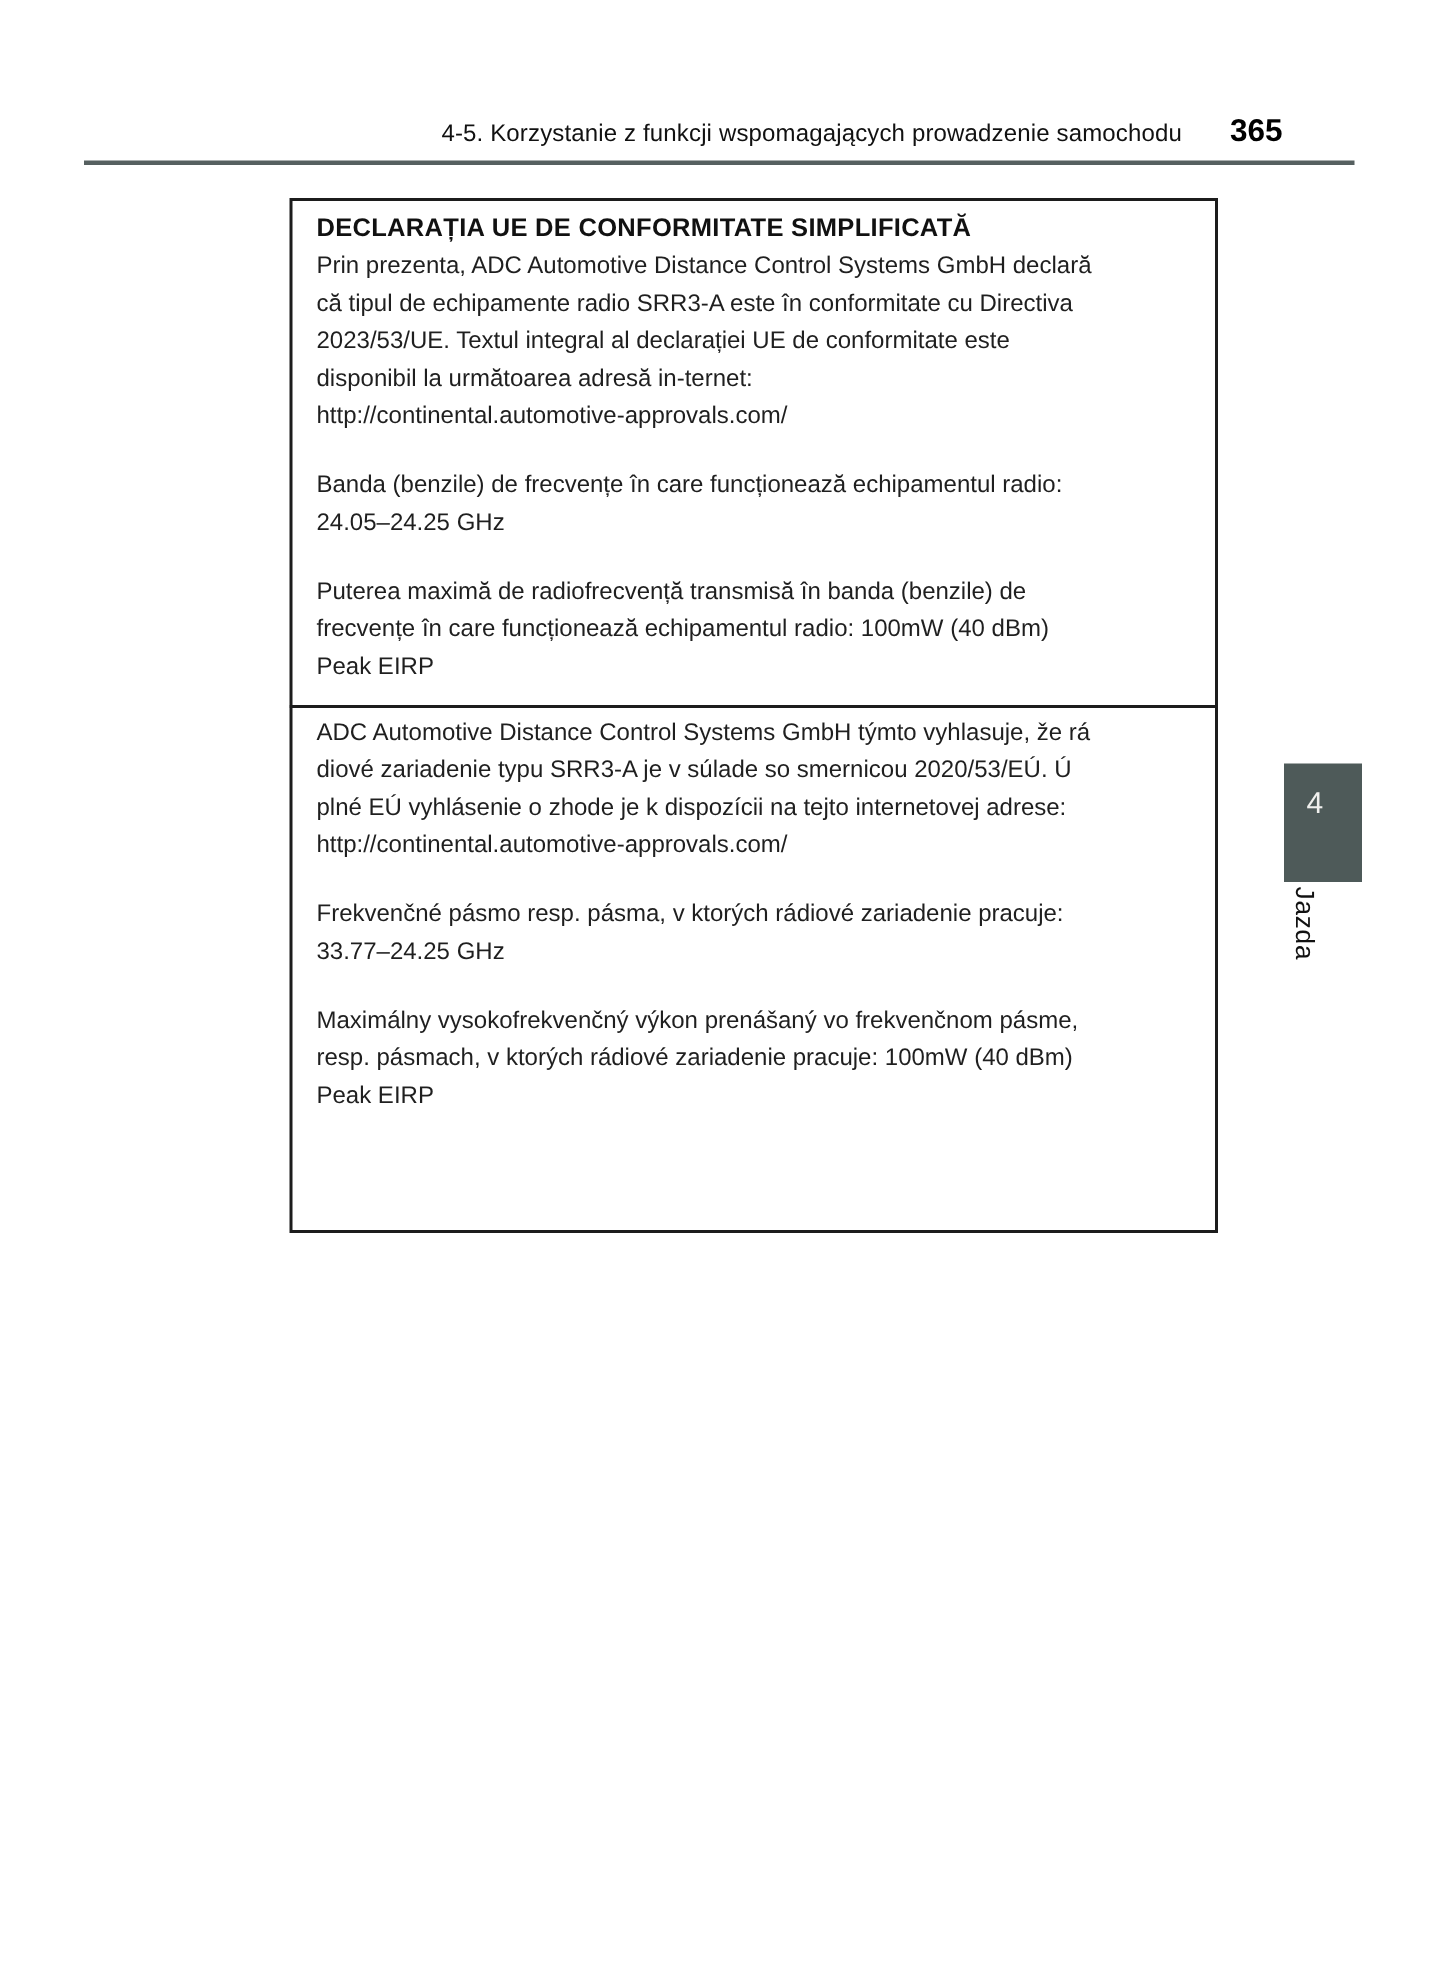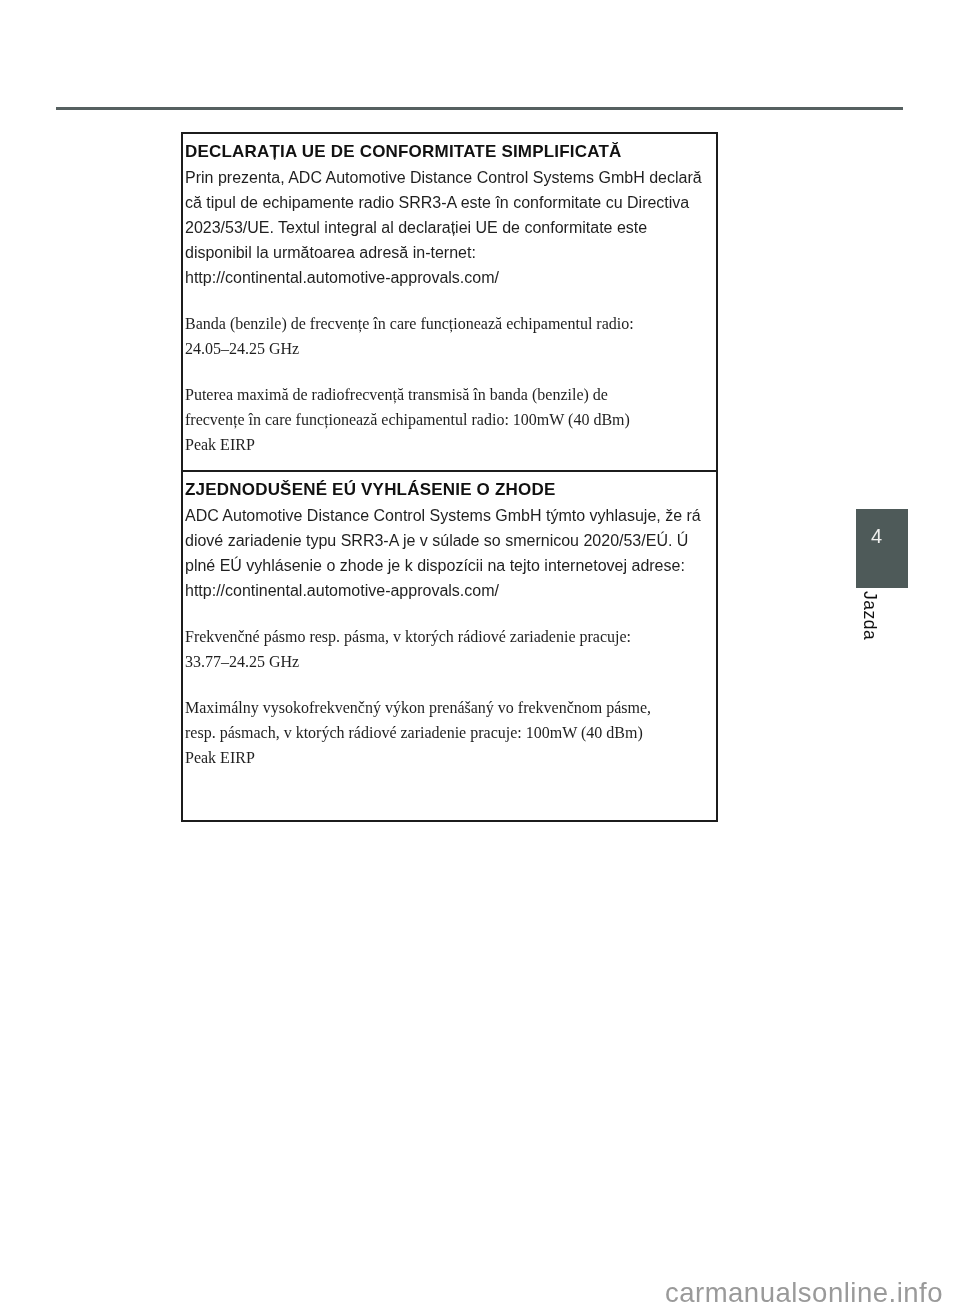--- a/index.html
+++ b/index.html
@@ -46,46 +46,46 @@
     left: 56px;
     top: 107px;
     width: 847px;
     height: 3px;
     background: #566060;
   }
 
   
   .decl-box {
     position: absolute;
-    left: 181px;
-    width: 537px;
+    left: 193px;
+    width: 619px;
     box-sizing: border-box;
     border: 2px solid #1c1c1c;
     background: #ffffff;
-    padding: 4px 8px 0 2px;
+    padding: 4px 8px 0 16px;
     color: #1f1f1f;
     font-size: 16px;
     line-height: 25px;
   }
   .decl-box-ro { top: 132px; height: 340px; }
   .decl-box-sk { top: 470px; height: 352px; }
 
   .decl-title {
     margin: 0;
     font-size: 17px;
     font-weight: 700;
     line-height: 27px;
     color: #111111;
     letter-spacing: 0.2px;
   }
   .decl-lines {
     margin: 0;
     white-space: pre-line;
   }
-  .para-gap { margin-top: 21px; font-family: Liberation Serif, serif; }
+  .para-gap { margin-top: 21px; }
 
   
   .chapter-tab {
     position: absolute;
     left: 856px;
     top: 509px;
     width: 52px;
     height: 79px;
     background: #4e5a59;
     box-sizing: border-box;
@@ -116,49 +116,51 @@
     color: #9a9a9a;
     letter-spacing: 0.5px;
     white-space: nowrap;
   }
 </style>
 </head>
 <body>
 
 <div class="page">
 
+  <header class="page-header">
+    <span class="header-section-title">4-5. Korzystanie z funkcji wspomagających prowadzenie samochodu</span>
+    <span class="header-page-number">365</span>
+  </header>
   <div class="header-rule"></div>
 
   <section class="decl-box decl-box-ro">
     <h2 class="decl-title">DECLARAȚIA UE DE CONFORMITATE SIMPLIFICATĂ</h2>
     <p class="decl-lines">Prin prezenta, ADC Automotive Distance Control Systems GmbH declară
 că tipul de echipamente radio SRR3-A este în conformitate cu Directiva
 2023/53/UE. Textul integral al declarației UE de conformitate este
 disponibil la următoarea adresă in-ternet:
 http://continental.automotive-approvals.com/</p>
     <p class="decl-lines para-gap">Banda (benzile) de frecvențe în care funcționează echipamentul radio:
 24.05–24.25 GHz</p>
     <p class="decl-lines para-gap">Puterea maximă de radiofrecvență transmisă în banda (benzile) de
 frecvențe în care funcționează echipamentul radio: 100mW (40 dBm)
 Peak EIRP</p>
   </section>
 
   <section class="decl-box decl-box-sk">
-    <h2 class="decl-title">ZJEDNODUŠENÉ EÚ VYHLÁSENIE O ZHODE</h2>
     <p class="decl-lines">ADC Automotive Distance Control Systems GmbH týmto vyhlasuje, že rá
 diové zariadenie typu SRR3-A je v súlade so smernicou 2020/53/EÚ. Ú
 plné EÚ vyhlásenie o zhode je k dispozícii na tejto internetovej adrese:
 http://continental.automotive-approvals.com/</p>
     <p class="decl-lines para-gap">Frekvenčné pásmo resp. pásma, v ktorých rádiové zariadenie pracuje:
 33.77–24.25 GHz</p>
     <p class="decl-lines para-gap">Maximálny vysokofrekvenčný výkon prenášaný vo frekvenčnom pásme,
 resp. pásmach, v ktorých rádiové zariadenie pracuje: 100mW (40 dBm)
 Peak EIRP</p>
   </section>
 
   <aside class="chapter-tab">
     <span class="chapter-tab-number">4</span>
   </aside>
   <div class="chapter-tab-label">Jazda</div>
 
-  <div class="watermark">carmanualsonline.info</div>
 
 </div>
 
 </body></html>

